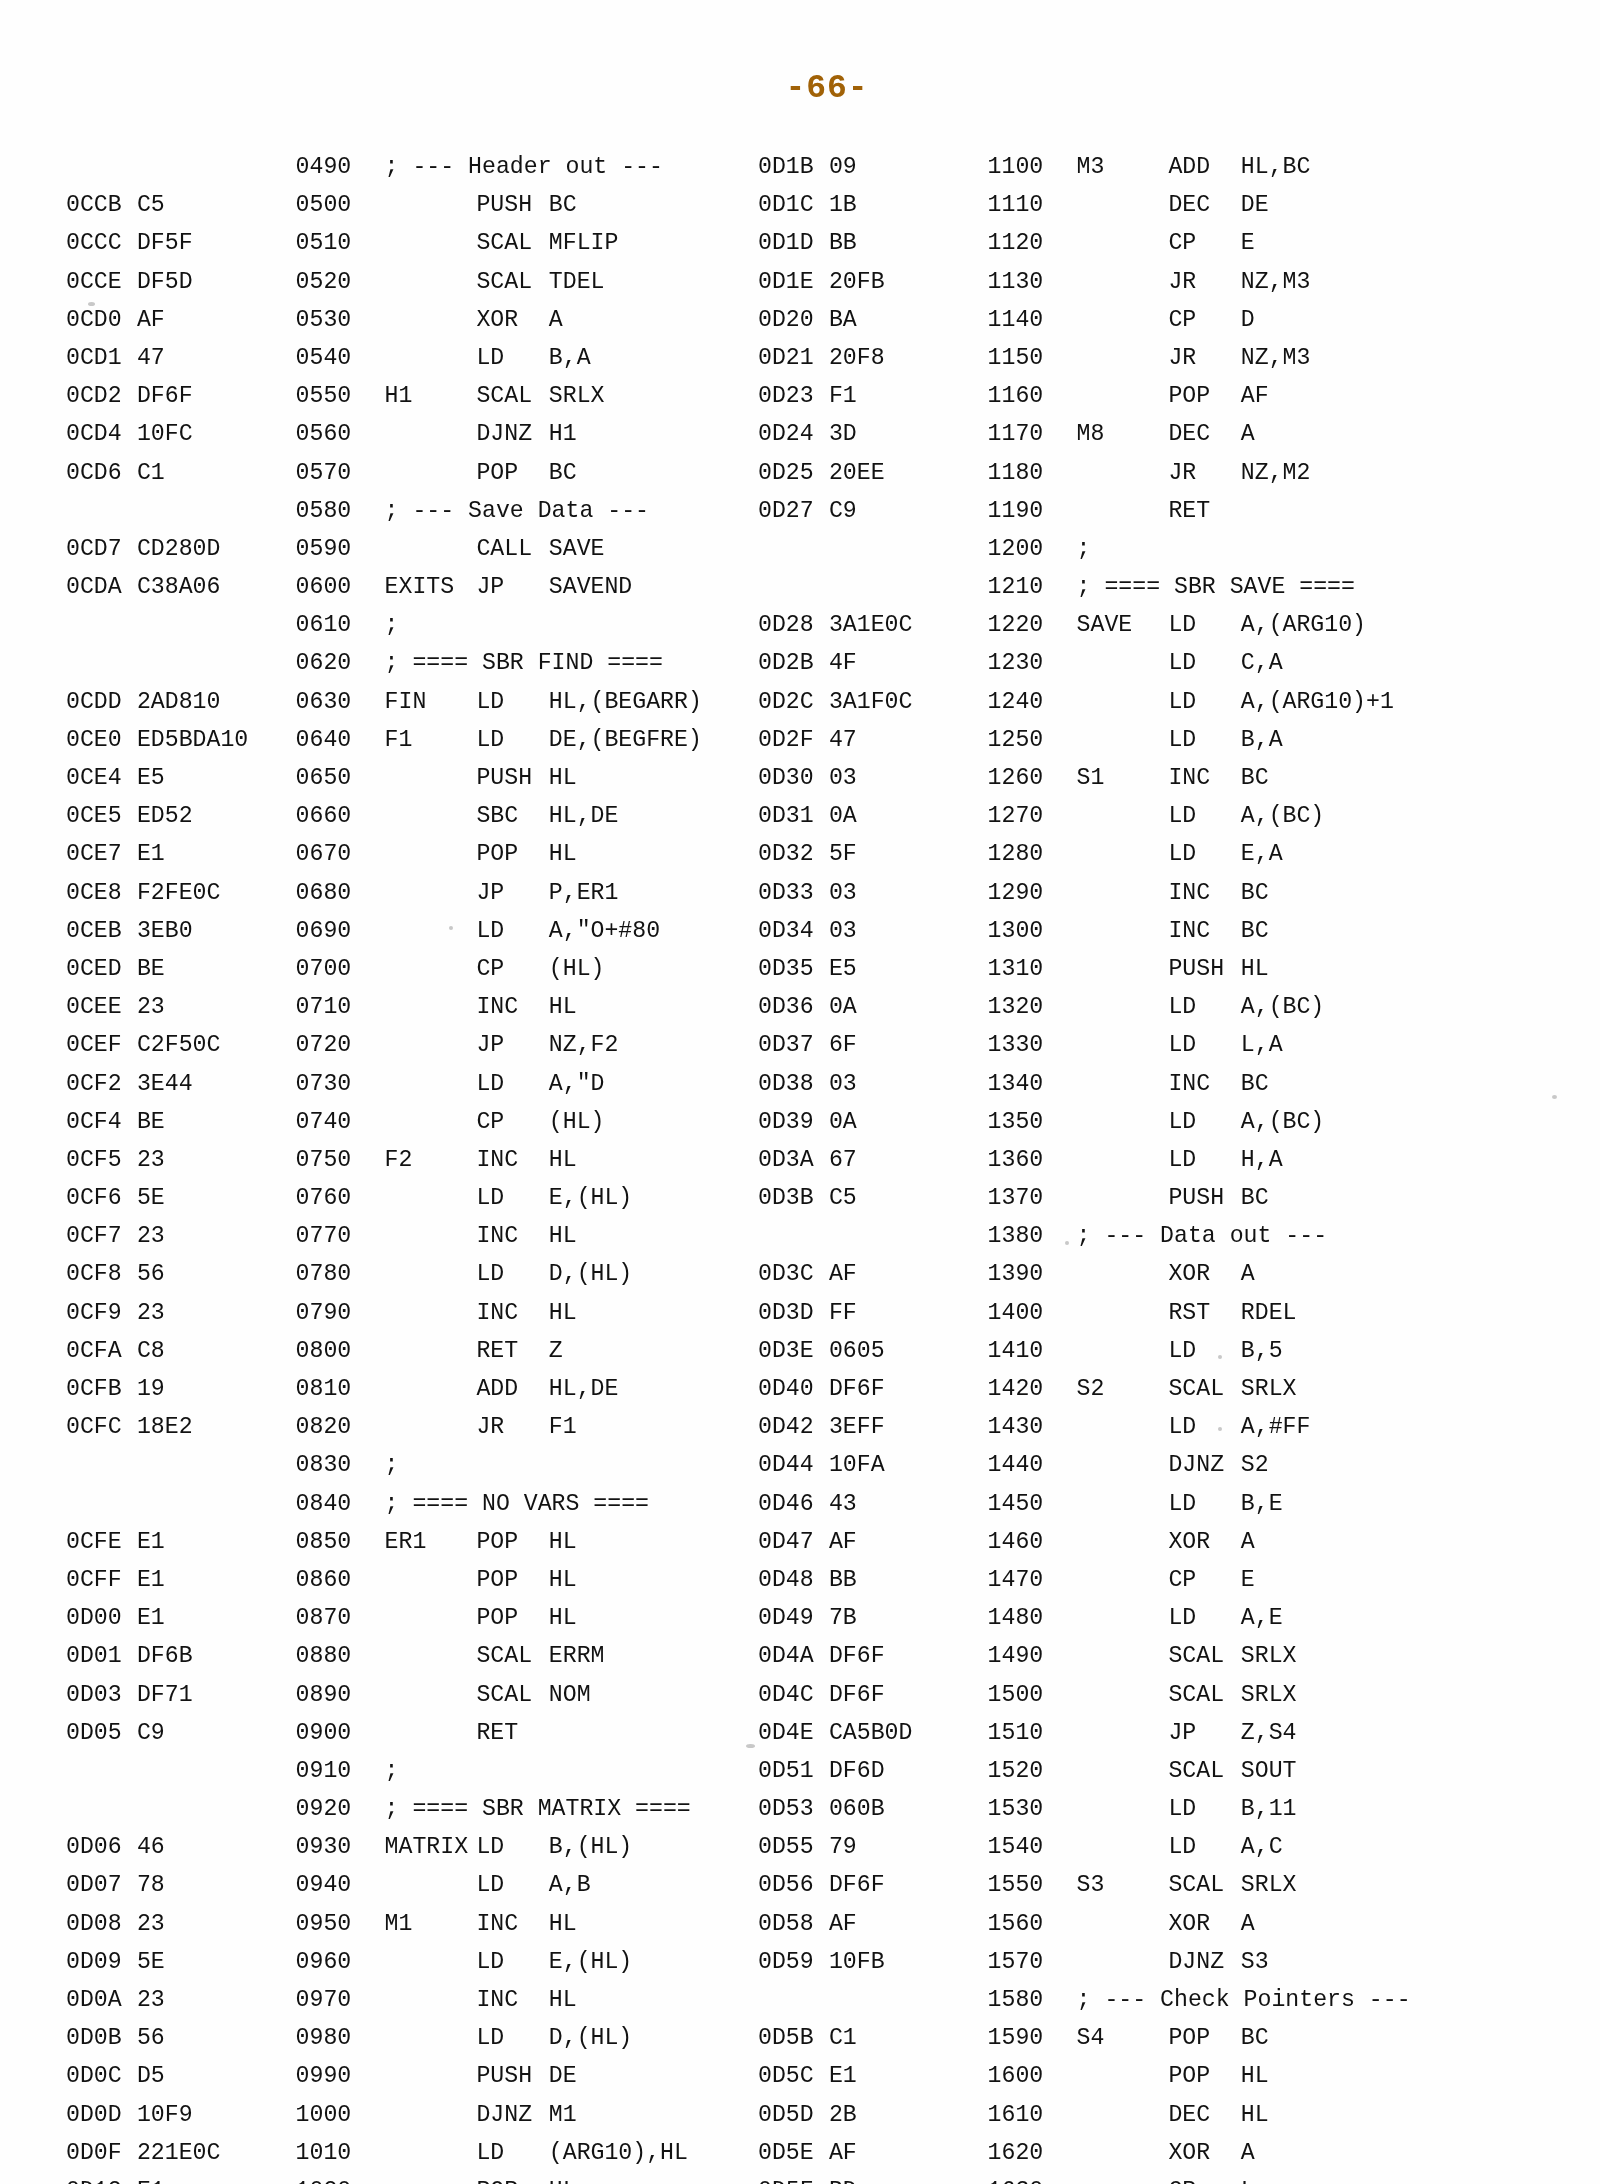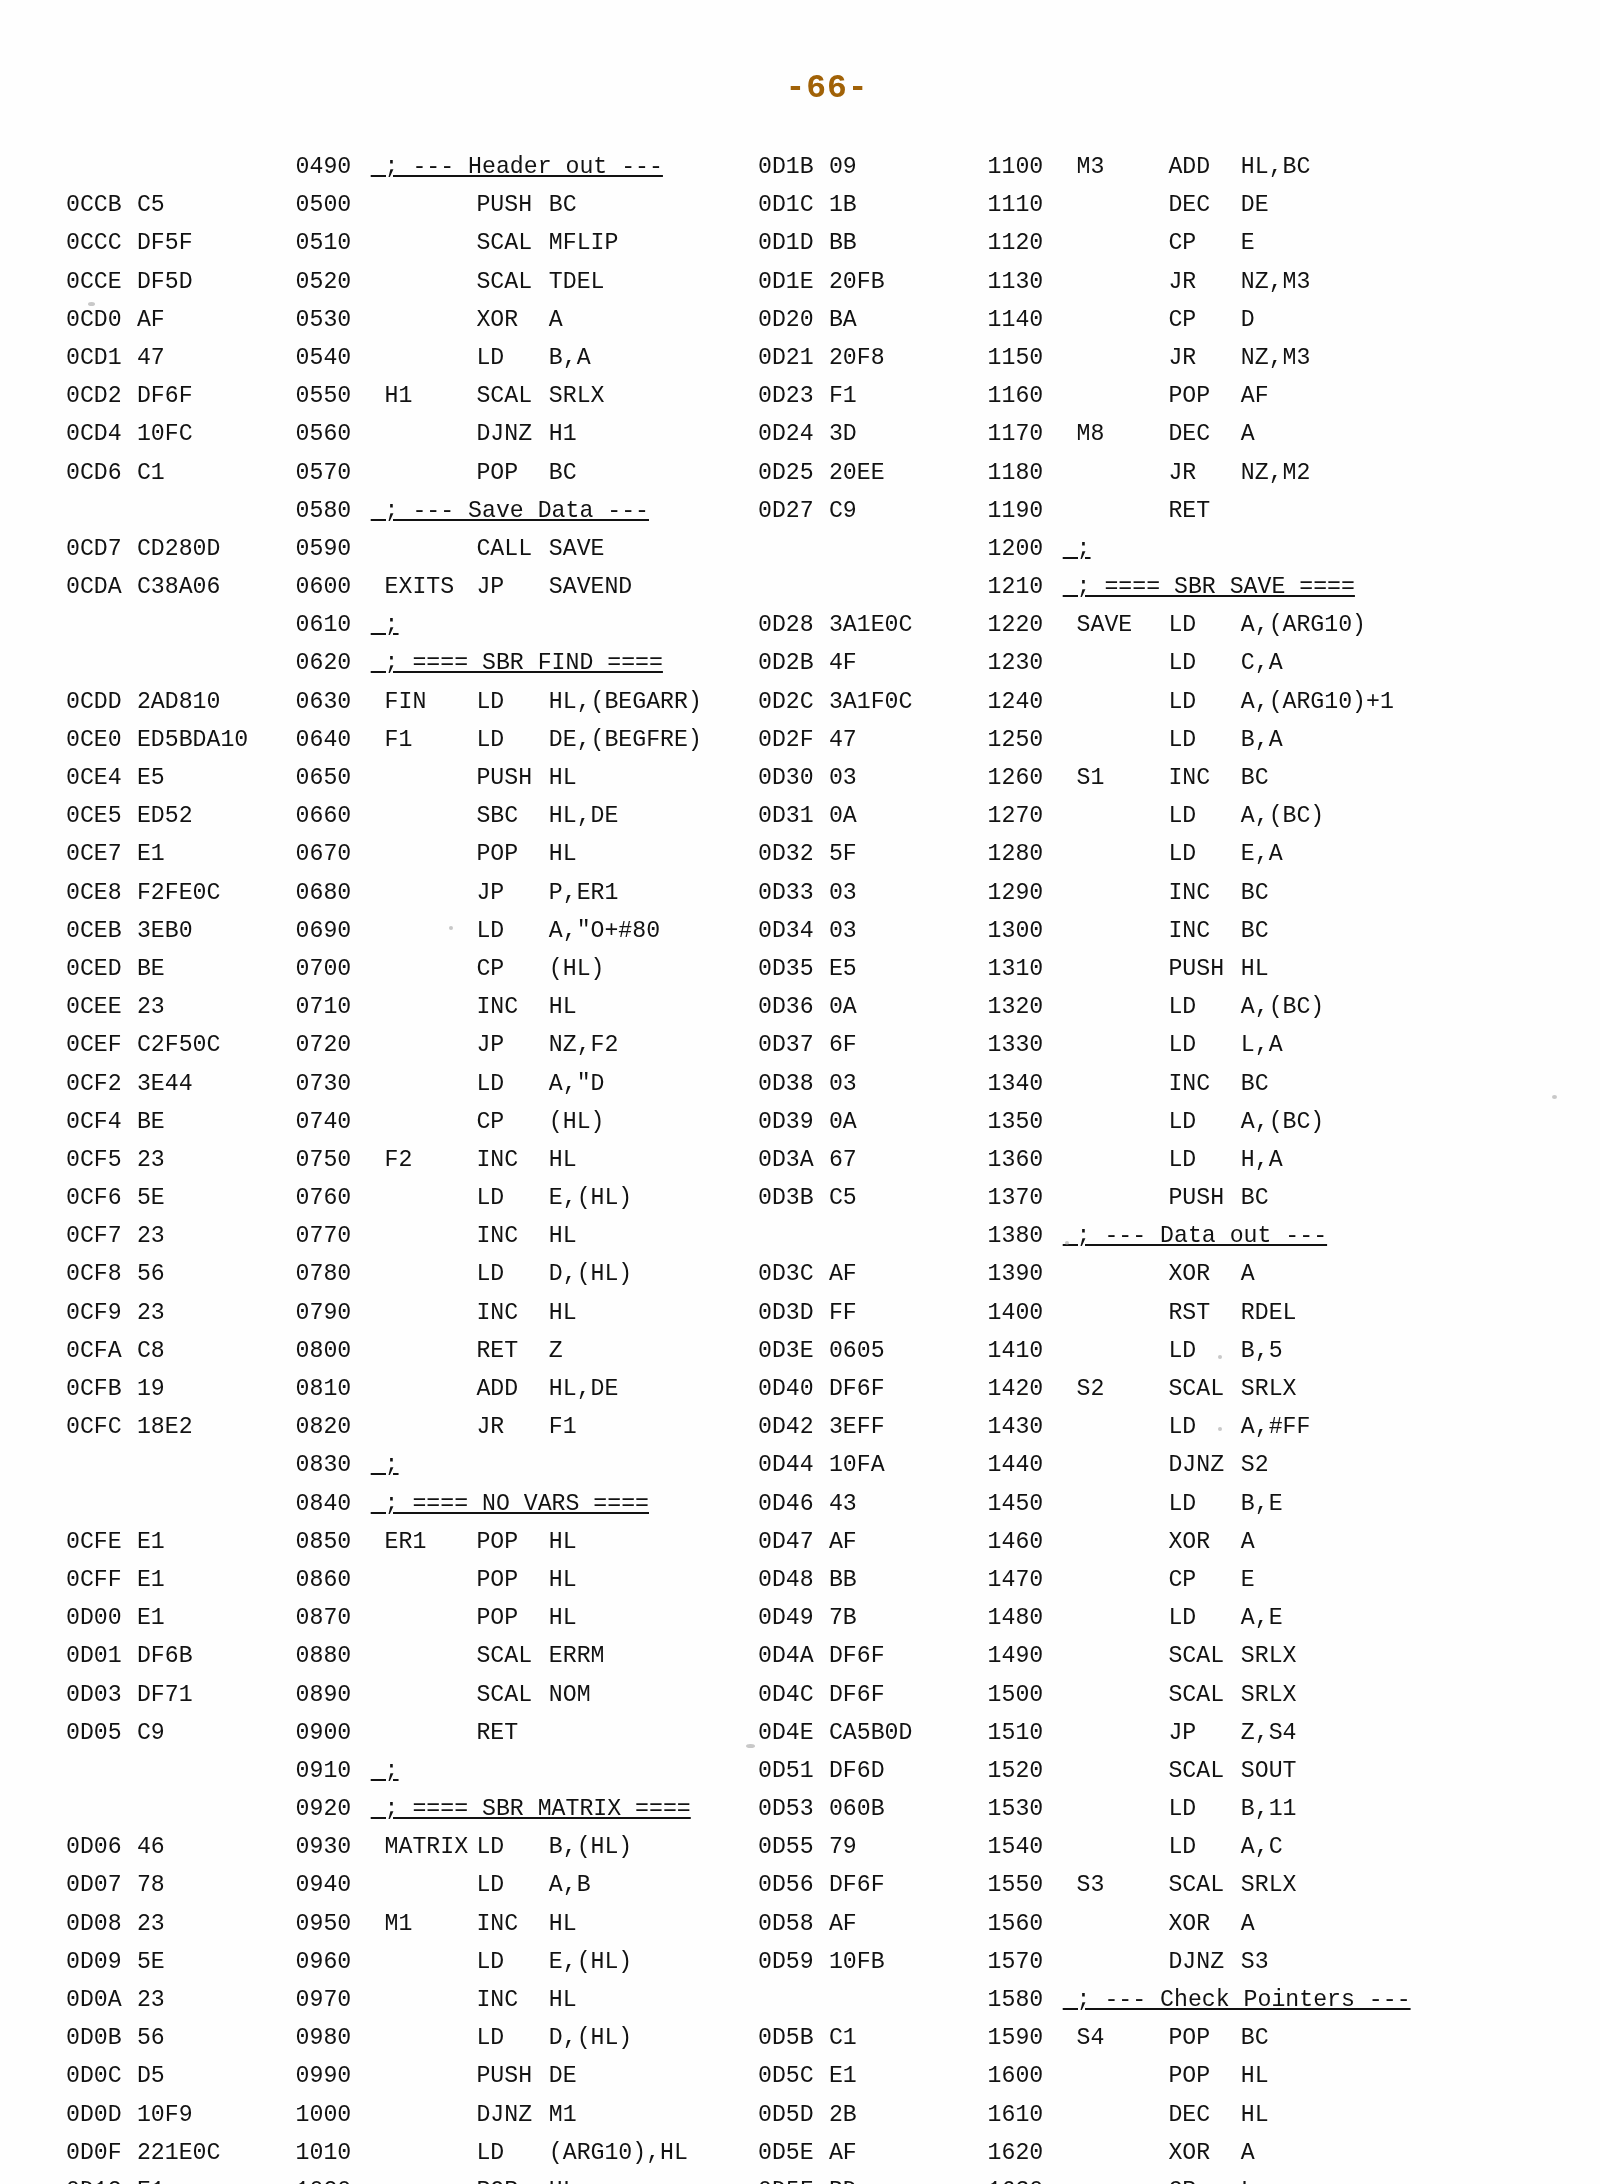--- a/index.html
+++ b/index.html
@@ -75,21 +75,20 @@
   .f-op {
     display: inline-block;
     width: 5.2ch;
   }
   .f-arg {
     display: inline-block;
   }
   .f-cmt {
     display: inline-block;
     white-space: pre;
-    text-decoration: underline;
   }
   
   .speck {
     position: absolute;
     background: #9a9a9a;
     border-radius: 50%;
     opacity: .55;
   }
 </style>
 </head>

